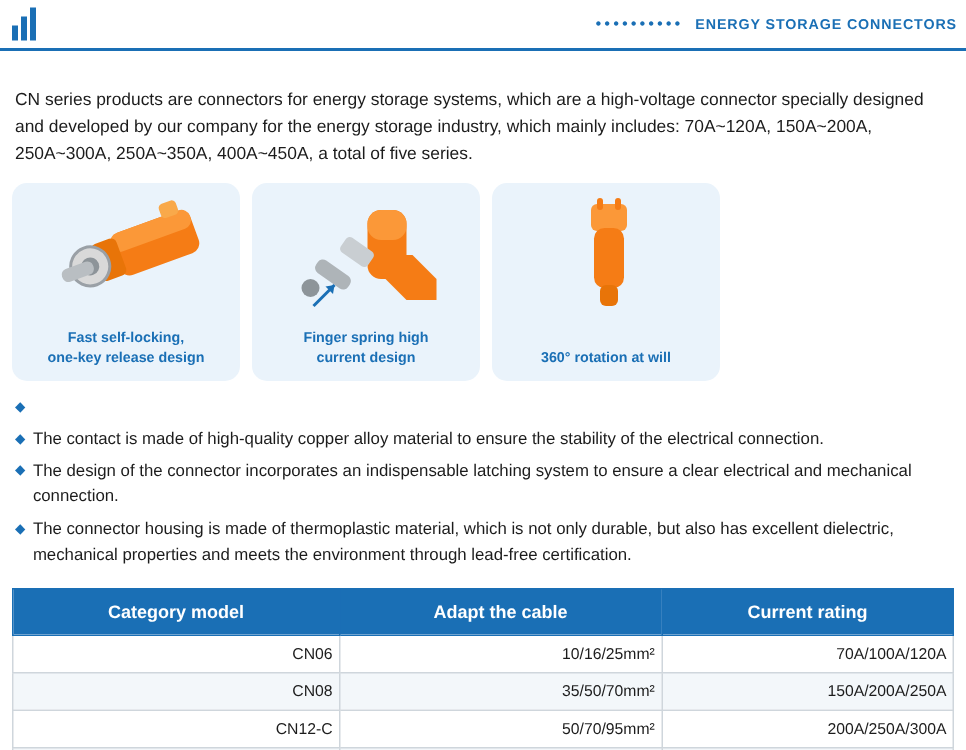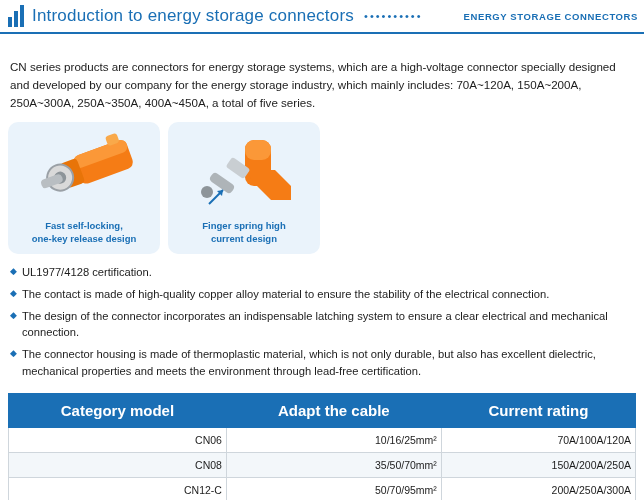--- a/index.html
+++ b/index.html
@@ -54,21 +54,20 @@
   .dots {
     letter-spacing: 2px;
     color: #1a6fb5;
     font-size: 11px;
   }
   .header-sub {
     font-size: 9.5px;
     font-weight: bold;
     color: #1a6fb5;
     letter-spacing: .6px;
-    margin-left: 33px;
   }
 
   
   .intro {
     padding: 24px 10px 6px 10px;
     font-size: 11.6px;
     line-height: 1.55;
     color: #1c1c1c;
   }
 
@@ -131,21 +130,21 @@
   
   .table-wrap { padding: 0 8px 6px 8px; }
   table {
     width: 100%;
     border-collapse: collapse;
     font-size: 10.5px;
   }
   thead th {
     background: #1a6fb5;
     color: #ffffff;
-    font-size: 15px;
+    font-size: 12px;
     font-weight: bold;
     padding: 8px 4px;
     border: 1px solid #1a6fb5;
     text-align: center;
   }
   tbody td {
     border: 1px solid #cfd6dc;
     text-align: right;
     padding: 6px 4px;
     color: #1c1c1c;
@@ -155,21 +154,20 @@
 </style>
 </head>
 <body>
 
 <div class="header">
   <div class="header-bars">
     <i></i>
       <i></i>
       <i></i>
   </div>
-  <div class="header-title">Introduction to energy storage connectors</div>
   <div class="header-right">
     <span class="dots">••••••••••</span>
     <span class="header-sub">ENERGY STORAGE CONNECTORS</span>
   </div>
 </div>
 
 <div class="intro">CN series products are connectors for energy storage systems, which are a high-voltage connector specially designed and developed by our company for the energy storage industry, which mainly includes: 70A~120A, 150A~200A, 250A~300A, 250A~350A, 400A~450A, a total of five series.</div>
 
 <div class="features">
 
@@ -202,27 +200,38 @@
         <rect x="30" y="48" width="26" height="10" rx="4" fill="#aeb4b8" transform="rotate(35 43 53)"></rect>
         <circle cx="28" cy="62" r="6" fill="#8d9499"></circle>
         <path d="M30 74 L44 60" stroke="#1a6fb5" stroke-width="2" fill="none"></path>
         <polygon points="44,60 38,61 43,66" fill="#1a6fb5"></polygon>
       </svg>
     </div>
     <div class="card-caption" style="white-space:pre-line">Finger spring high
 current design</div>
   </div>
 
+  <div class="card">
+    <div class="art">
+      <svg width="80" height="80" viewBox="0 0 80 80">
+        <rect x="30" y="6" width="24" height="18" rx="4" fill="#fb9838"></rect>
+        <rect x="34" y="2" width="4" height="8" rx="2" fill="#f57c15"></rect>
+        <rect x="46" y="2" width="4" height="8" rx="2" fill="#f57c15"></rect>
+        <rect x="32" y="22" width="20" height="40" rx="7" fill="#f57c15"></rect>
+        <rect x="36" y="60" width="12" height="14" rx="4" fill="#e87408"></rect>
+      </svg>
+    </div>
+    <div class="card-caption" style="white-space:pre-line">360° rotation at will</div>
+  </div>
 
 </div>
 
 <div class="bullets">
   <div class="bullet">
     <span class="dia">◆</span>
-    <span>UL1977/4128 certification.</span>
   </div>
   <div class="bullet">
     <span class="dia">◆</span>
     <span>The contact is made of high-quality copper alloy material to ensure the stability of the electrical connection.</span>
   </div>
   <div class="bullet">
     <span class="dia">◆</span>
     <span>The design of the connector incorporates an indispensable latching system to ensure a clear electrical and mechanical connection.</span>
   </div>
   <div class="bullet">

